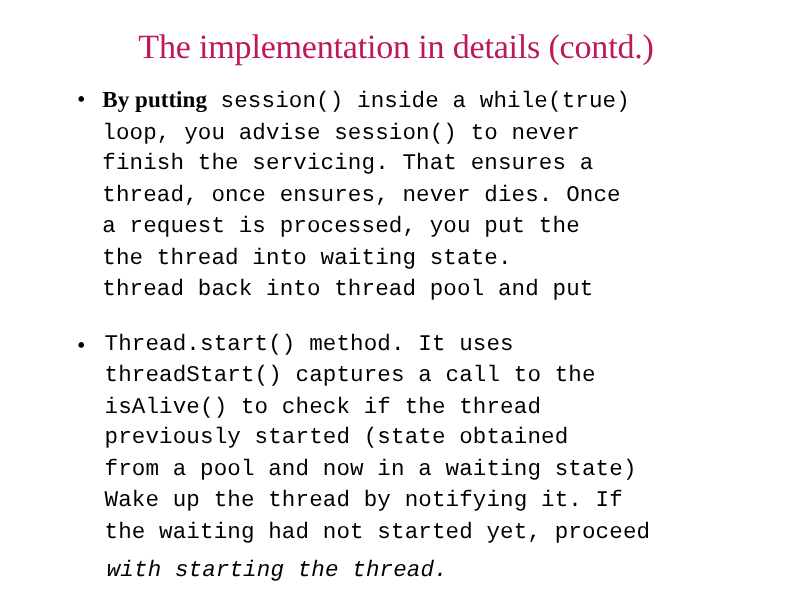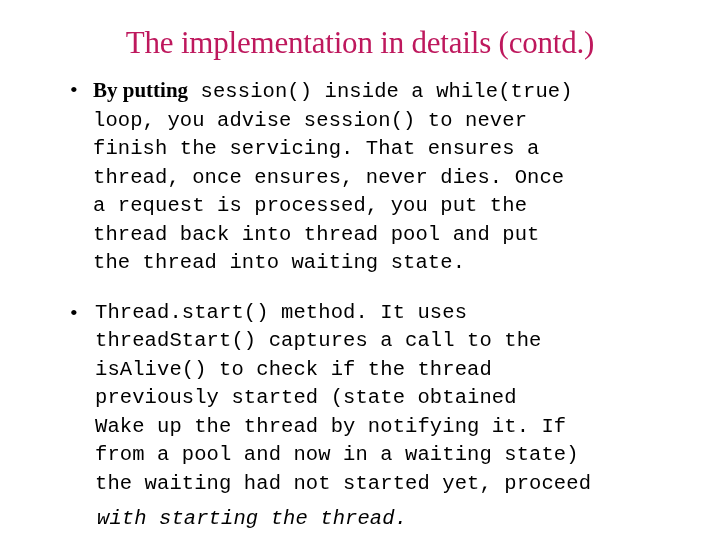--- a/index.html
+++ b/index.html
@@ -104,31 +104,31 @@
 
     <div class="bullet-block">
       <span class="bullet-marker">•</span>
 
       <div class="para-line"><span class="lead-serif">By putting</span><span> session() inside a while(true)</span></div>
 
       <div class="para-line">loop, you advise session() to never</div>
       <div class="para-line">finish the servicing. That ensures a</div>
       <div class="para-line">thread, once ensures, never dies. Once</div>
       <div class="para-line">a request is processed, you put the</div>
+      <div class="para-line">the thread into waiting state.</div>
       <div class="para-line">thread back into thread pool and put</div>
-      <div class="para-line">the thread into waiting state.</div>
     </div>
 
     <div class="bullet-block second">
       <span class="bullet-marker">•</span>
 
       <div class="para-line">Thread.start() method. It uses</div>
       <div class="para-line">threadStart() captures a call to the</div>
       <div class="para-line">isAlive() to check if the thread</div>
       <div class="para-line">previously started (state obtained</div>
+      <div class="para-line">from a pool and now in a waiting state)</div>
       <div class="para-line">Wake up the thread by notifying it. If</div>
-      <div class="para-line">from a pool and now in a waiting state)</div>
       <div class="para-line">the waiting had not started yet, proceed</div>
       <div class="para-line spaced-last">with starting the thread.</div>
     </div>
 
   </div>
 </div>
 
 </body></html>

